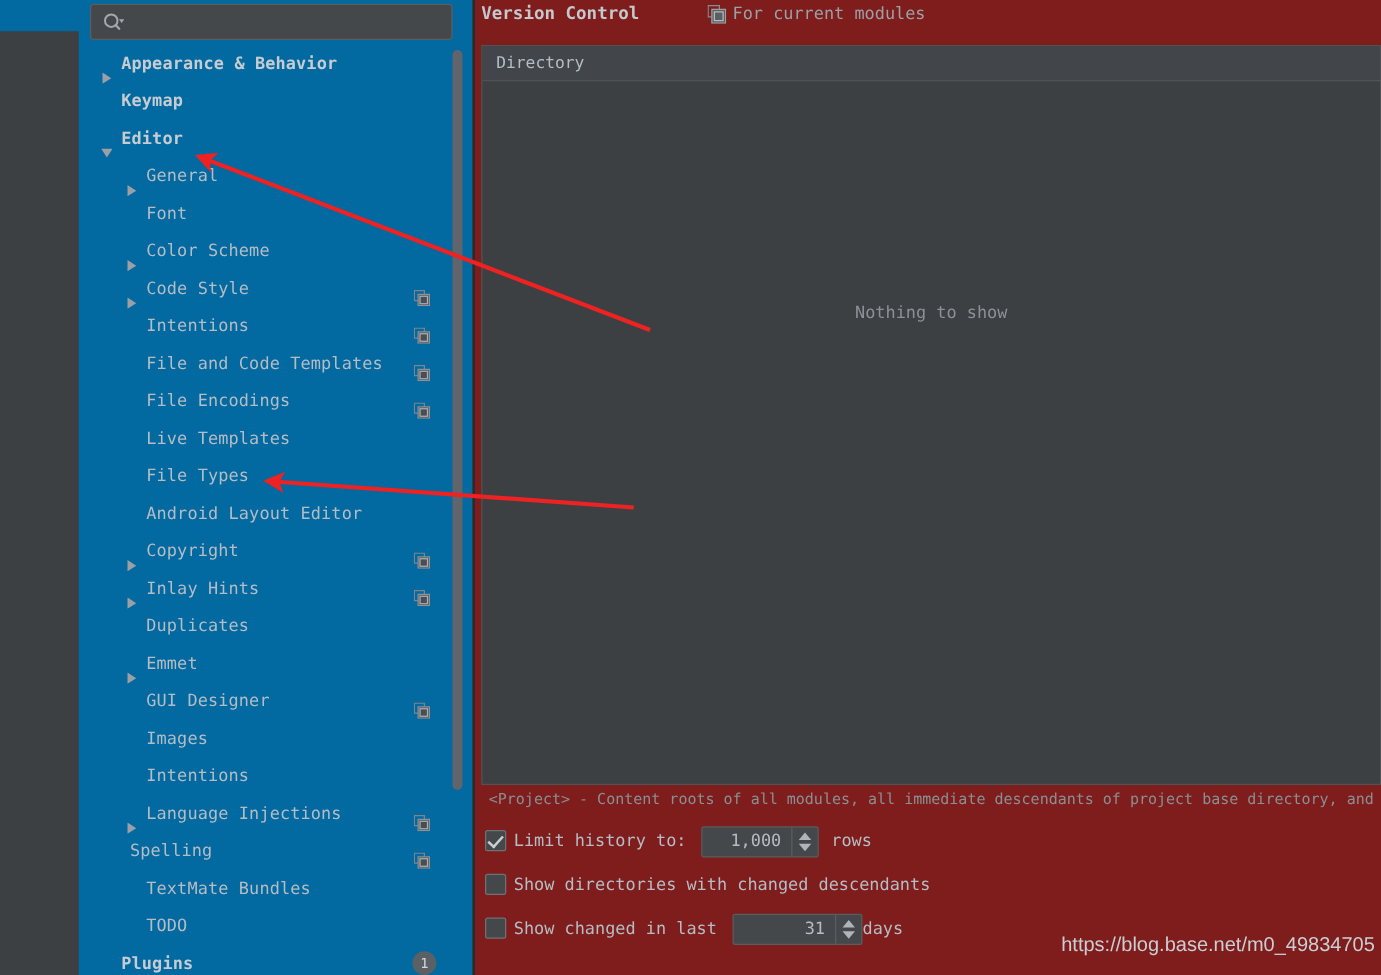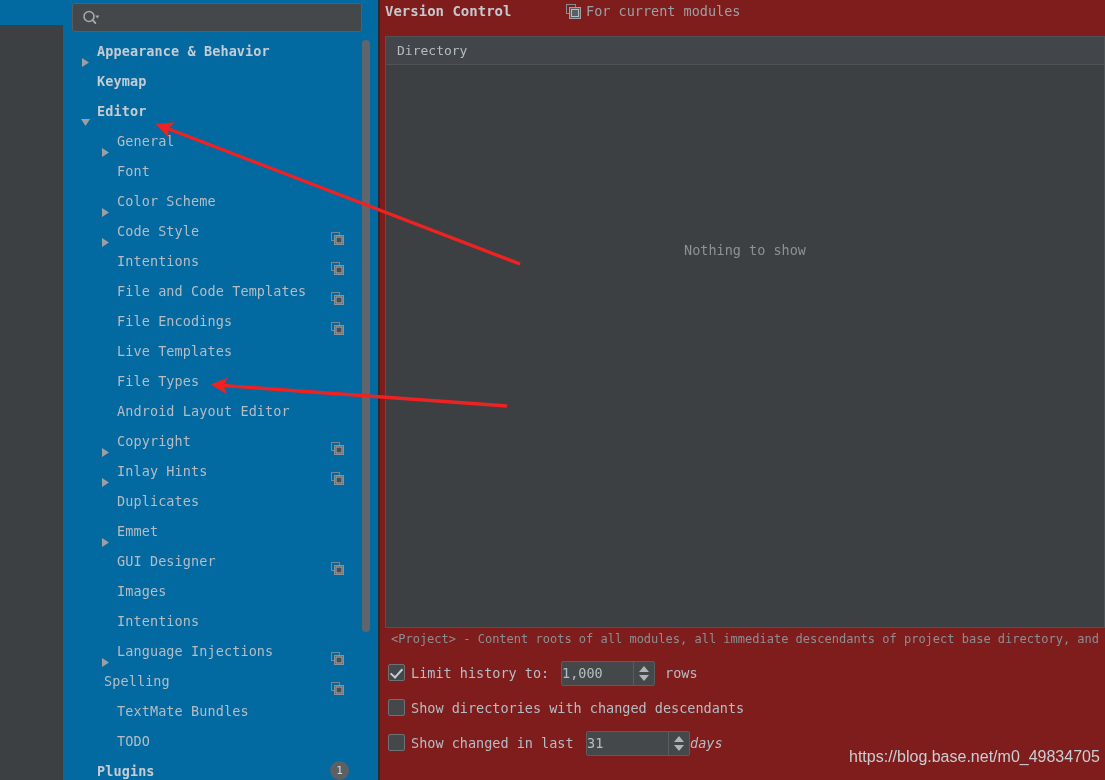--- a/index.html
+++ b/index.html
@@ -242,20 +242,21 @@
     top: 0;
     height: 25px;
     background: #45484a;
     border: 1px solid #5a5d5f;
     border-radius: 2px;
   }
   .spinner-value {
     position: absolute;
     left: 0; top: 0;
     right: 22px;
+    text-align: right;
     padding-right: 7px;
     font-size: 13.5px;
     color: #b5bdc4;
     line-height: 23px;
   }
   .spinner-btns {
     position: absolute;
     right: 0; top: 0;
     width: 21px; height: 100%;
     border-left: 1px solid #5a5d5f;
@@ -508,21 +509,21 @@
         <div class="opt-row" style="top: 731px;">
           <span class="cbx"></span>
           <span class="opt-label" style="left: 23px;">Show changed in last</span>
           <span class="spinner" style="left: 198px; width: 104px;">
             <span class="spinner-value">31</span>
             <span class="spinner-btns">
               <span class="spin-up"></span>
               <span class="spin-down"></span>
             </span>
           </span>
-          <span class="opt-label" style="left: 302px; font-style: italic;">days</span>
+          <span class="opt-label" style="left: 302px;">days</span>
         </div>
       </div>
   </div>
 
   <svg class="annot-layer" id="annot" width="1105" height="780" viewBox="0 0 1105 780">
       <defs>
         <marker id="ah" markerWidth="5" markerHeight="5" refX="3.4" refY="2.5" orient="auto" markerUnits="strokeWidth">
           <polygon points="0,0 5,2.5 0,5 1.2,2.5" fill="#ee2222"></polygon>
         </marker>
       </defs>

